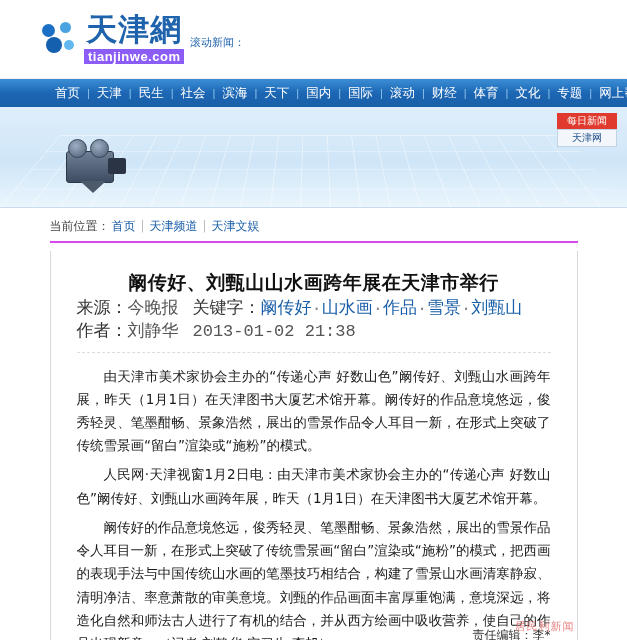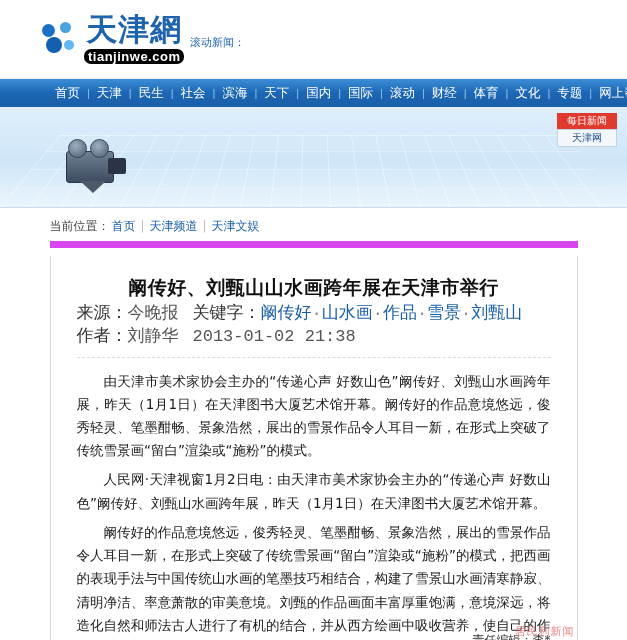--- a/index.html
+++ b/index.html
@@ -54,27 +54,26 @@
   }
   .logo-cn {
     font-family: "DejaVu Sans", sans-serif;
     font-size: 31px;
     font-weight: bold;
     color: #1f63ad;
     letter-spacing: 1px;
   }
   .logo-en {
     margin-top: 4px;
-    background: #000000;
+    background: #8b5cf6;
     color: #fff;
     font-size: 13px;
     font-weight: bold;
     padding: 1px 4px;
     letter-spacing: 0.5px;
-    border-radius: 7px;
   }
   .header-ticker {
     flex: 1;
     display: flex;
     align-items: center;
     font-size: 11px;
     color: #333;
     padding-top: 6px;
   }
   .ticker-label {
@@ -211,21 +210,21 @@
 
   
   .crumb-wrap {
     padding: 10px 0 8px 0;
     display: flex;
     justify-content: center;
     background: #fff;
   }
   .crumb {
     width: 528px;
-    border-bottom: 7px solid #d946ef;
+    border-bottom: 2px solid #d946ef;
     padding-bottom: 6px;
     font-size: 12px;
     color: #444;
     font-family: "DejaVu Sans", sans-serif;
   }
   .crumb a {
     color: #1a5fa8;
     text-decoration: none;
     margin: 0 2px;
   }

